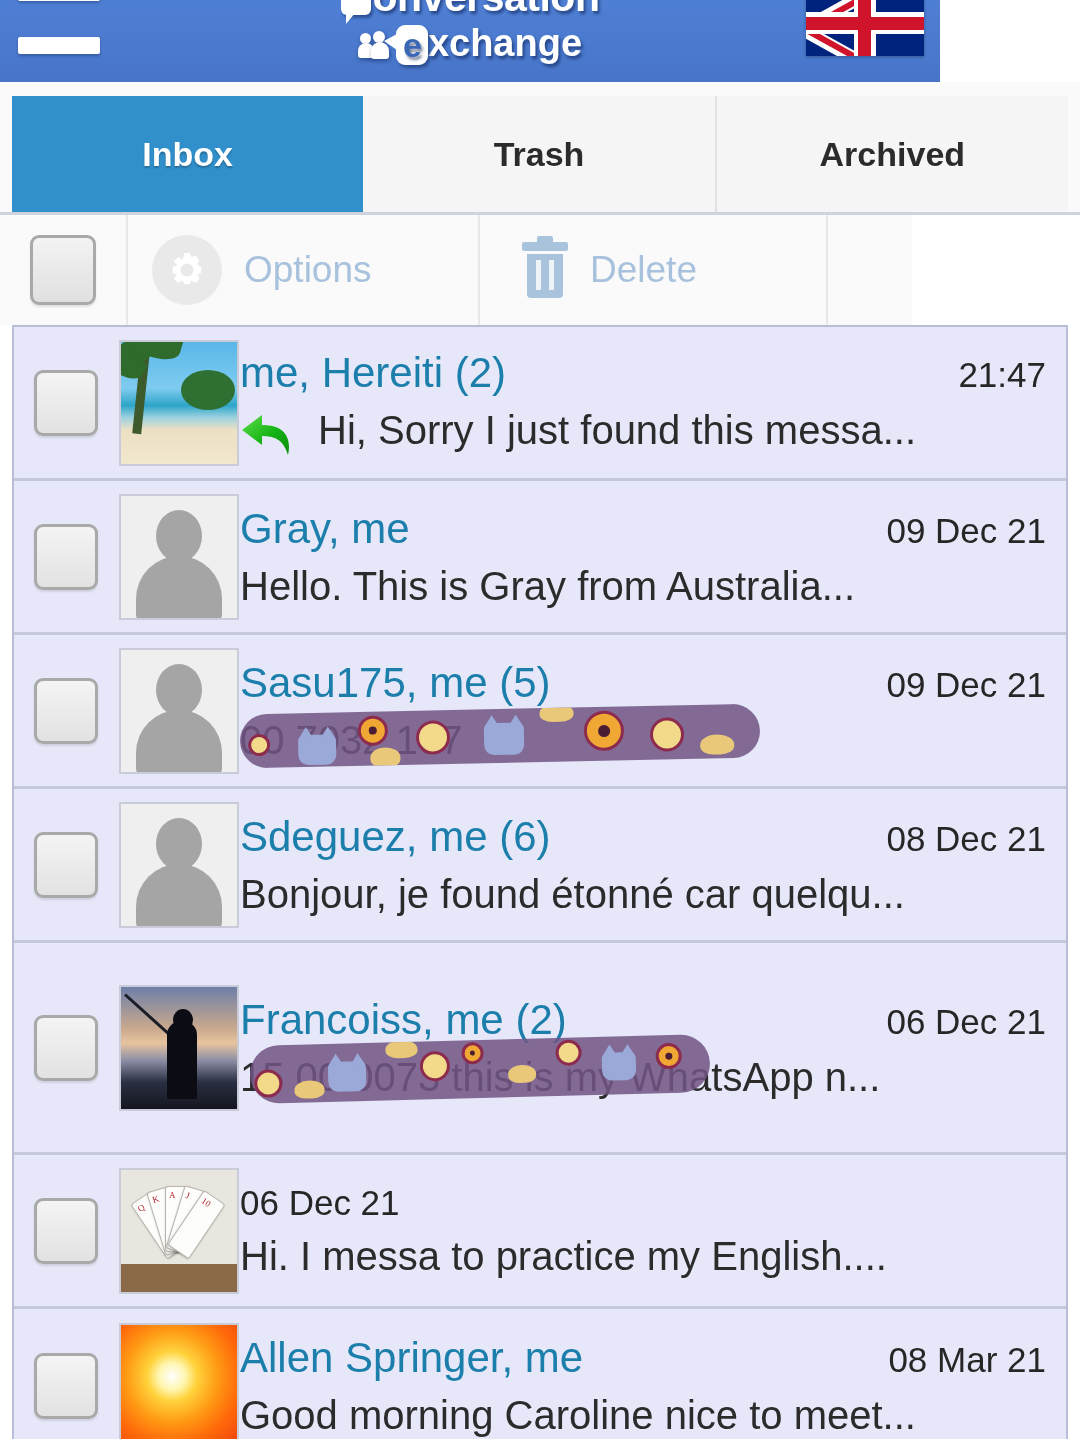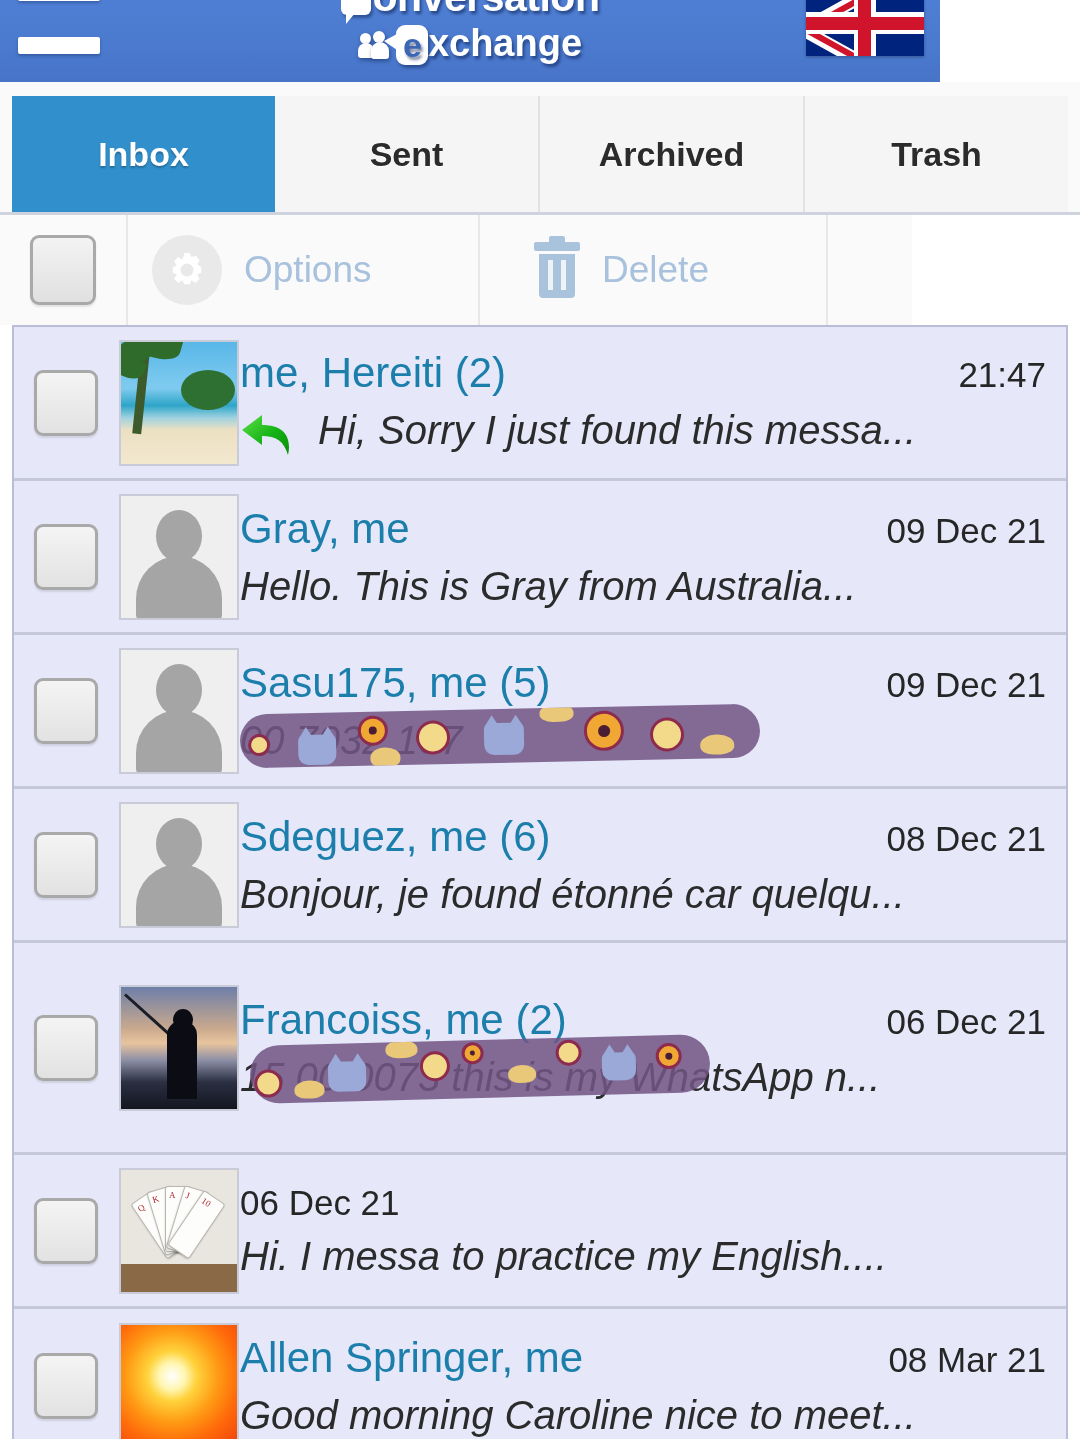--- a/index.html
+++ b/index.html
@@ -177,21 +177,21 @@
     background: #fafafa;
   }
   .tb-cell {
     height: 110px;
     display: flex;
     align-items: center;
     border-right: 2px solid #e8e8e8;
   }
   .tb-check { width: 128px; justify-content: center; }
   .tb-options { width: 352px; padding-left: 24px; }
-  .tb-delete { width: 348px; padding-left: 54px; }
+  .tb-delete { width: 348px; padding-left: 42px; }
   .tb-spacer { flex: 1; border-right: none; }
 
   .chk {
     width: 66px; height: 70px;
     border: 3px solid #a9a9a9;
     border-radius: 9px;
     background: linear-gradient(180deg, #f3f3f3 0%, #e0e0e0 100%);
     box-shadow: 0 2px 2px rgba(0,0,0,.10);
   }
   .gear-icon {
@@ -371,21 +371,21 @@
   .preview {
     margin-top: 10px;
     font-size: 40px;
     color: #2b2b2b;
     line-height: 1.15;
     display: flex;
     align-items: flex-start;
     gap: 4px;
     position: relative;
   }
-  .preview-text { position: relative; font-style: italic; }
+  .preview-text { position: relative; }
   .reply-icon {
     flex: 0 0 auto;
     width: 62px; height: 46px;
     margin-right: 12px;
     margin-top: 4px;
   }
   
   .redaction {
     position: absolute;
     pointer-events: none;
@@ -434,27 +434,24 @@
     <i class="cr-v"></i>
       <i class="cr-h"></i>
   </div>
 </div>
 
 <div class="tabbar">
   <div class="tab active">
       <span>Inbox</span>
     </div>
   <div class="tab">
-      <span>Sent</span>
+      <span>Trash</span>
     </div>
   <div class="tab">
       <span>Archived</span>
-    </div>
-  <div class="tab">
-      <span>Trash</span>
     </div>
 </div>
 
 <div class="toolbar">
   <div class="tb-cell tb-check">
     <div class="chk"></div>
   </div>
   <div class="tb-cell tb-options">
     <div class="gear-icon"></div>
     <span class="tb-label">Options</span>

